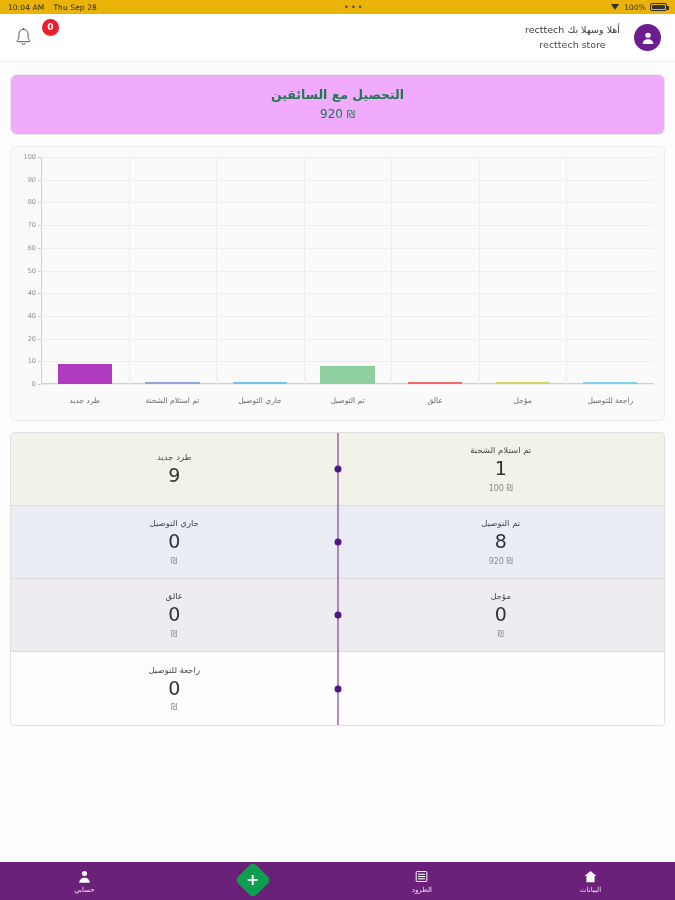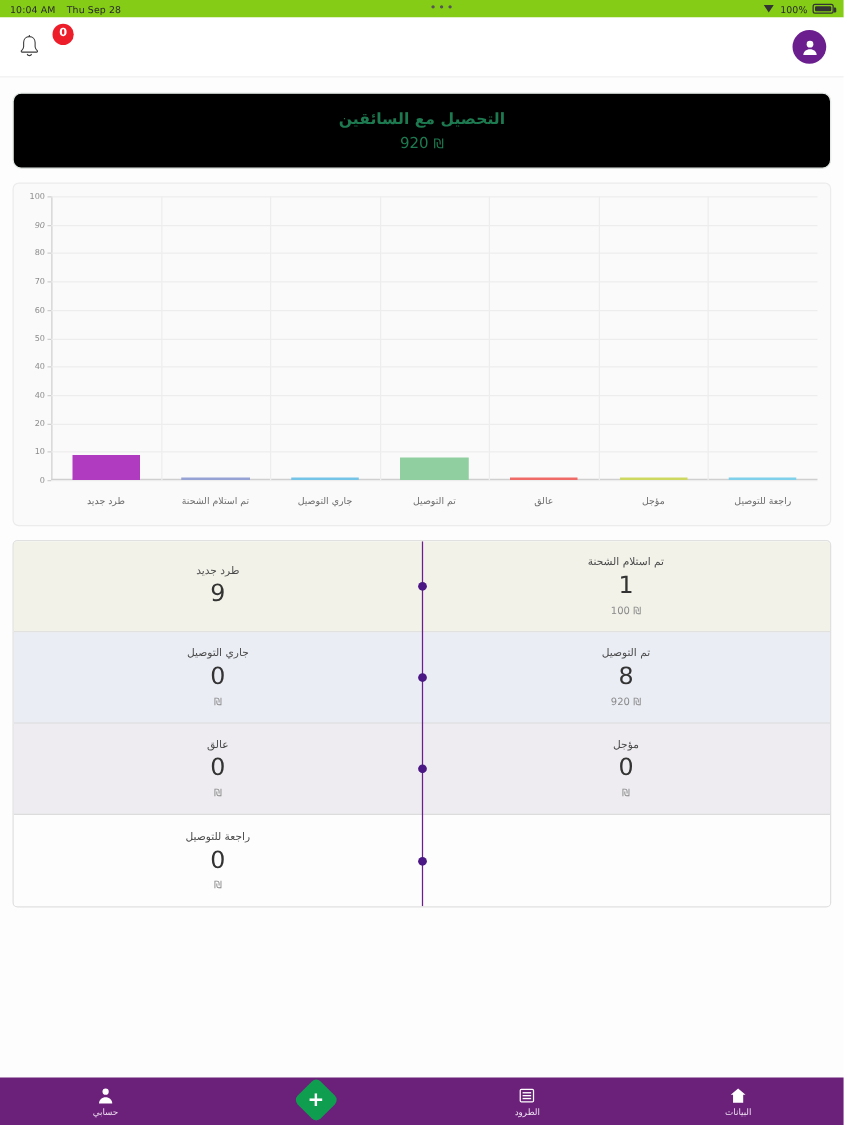--- a/index.html
+++ b/index.html
@@ -12,21 +12,21 @@
   #app { position: relative; width: 675px; height: 900px; background: #fdfdfd; }
 
   
   .statusbar {
     height: 14px; width: 100%;
     display: flex; align-items: center;
     direction: ltr;
     padding: 0 8px;
     font-size: 7.5px; color: #2a2a2a;
     letter-spacing: .1px;
-    background: #84cc16;
+    background: #eab308;
   }
   .sb-left { display: flex; align-items: center; gap: 9px; }
   .sb-center { flex: 1; display: flex; justify-content: center; align-items: center; }
   .sb-dots { letter-spacing: 1.5px; color: #555; font-size: 9px; line-height: 1; }
   .sb-right { display: flex; align-items: center; gap: 4px; }
   .wifi-ico { display: inline-block; width: 9px; height: 7px; position: relative; }
   .wifi-ico::before {
     content: ""; position: absolute; left: 0; top: 0;
     border-left: 4.5px solid transparent; border-right: 4.5px solid transparent;
     border-top: 6px solid #333;
@@ -73,21 +73,21 @@
     width: 27px; height: 27px; border-radius: 50%;
     background: #6b1f8f; margin-left: 14px;
     display: flex; align-items: center; justify-content: center;
     flex: none;
   }
   .avatar svg { width: 16px; height: 16px; }
 
   
   .summary-card {
     margin: 12px 10px 0 10px;
-    background: #000000;
+    background: #f0abfc;
     border: 1px solid #e3eae5;
     border-radius: 7px;
     padding: 12px 10px 13px 10px;
     text-align: center;
   }
   .summary-title {
     font-size: 12.5px; font-weight: bold; color: #1d7a50;
     letter-spacing: .3px; margin-bottom: 5px;
   }
   .summary-amount {
@@ -231,20 +231,24 @@
   <div class="appbar">
     <div class="bell-wrap">
       <svg class="bell" viewBox="0 0 24 26">
         <path d="M12 2.6c-3.4 0-5.8 2.6-5.8 6v4.1c0 1.2-.5 2.3-1.3 3.2l-.9 1c-.5.5-.1 1.4.6 1.4h14.8c.7 0 1.1-.9.6-1.4l-.9-1c-.8-.9-1.3-2-1.3-3.2V8.6c0-3.4-2.4-6-5.8-6z" fill="none" stroke="#3b3b3b" stroke-width="1.1"></path>
         <path d="M9.8 20.2a2.3 2.3 0 0 0 4.4 0" fill="none" stroke="#3b3b3b" stroke-width="1.1"></path>
         <path d="M12 1v1.6" stroke="#3b3b3b" stroke-width="1.1"></path>
       </svg>
       <span class="badge">0</span>
     </div>
     <div class="appbar-spacer"></div>
+    <div class="welcome">
+      <div class="w1">أهلا وسهلا بك recttech</div>
+      <div class="w2">recttech store</div>
+    </div>
     <div class="avatar">
       <svg viewBox="0 0 24 24">
         <circle cx="12" cy="8" r="4" fill="#ffffff"></circle>
         <path d="M4 21c0-4.4 3.6-7 8-7s8 2.6 8 7z" fill="#ffffff"></path>
       </svg>
     </div>
   </div>
 
   <div class="summary-card">
     <div class="summary-title">التحصيل مع السائقين</div>

